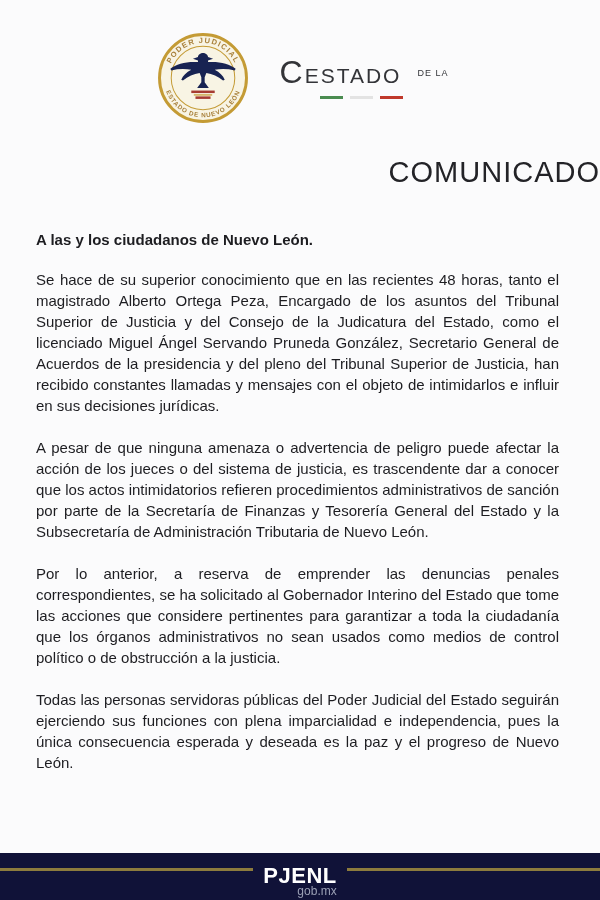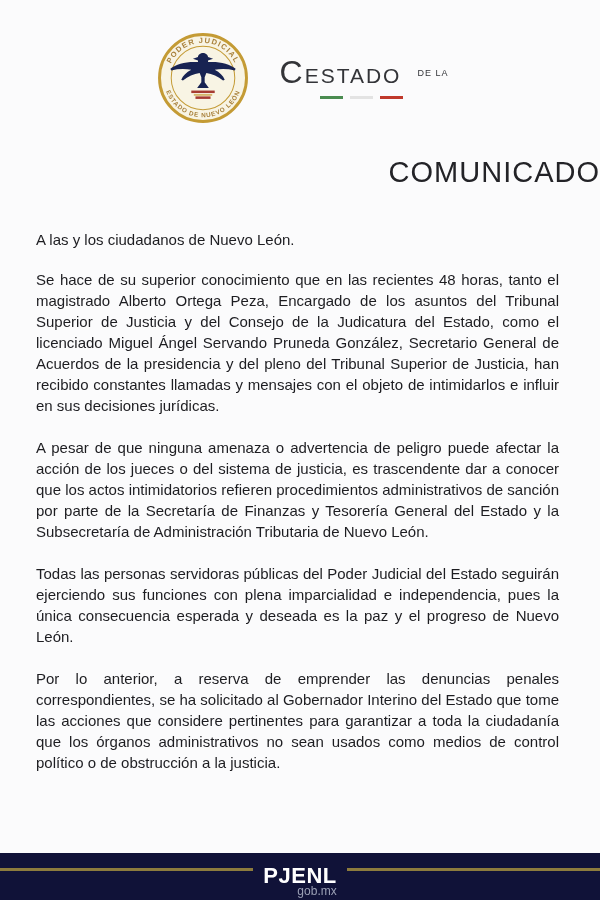--- a/index.html
+++ b/index.html
@@ -42,21 +42,21 @@
     color:#232327;
   }
   
   .content{
     margin:40px 36px 0 36px;
     font-size:15px;
     line-height:21px;
     text-align:justify;
     color:#1d1d21;
   }
-  .content .salutation{margin:0 0 19px 0;}
+  .content .salutation{margin:0 0 19px 0;font-weight:bold;}
   .content p{margin:0 5px 21px 0;}
   
   .footer{
     position:absolute;
     left:0;right:0;bottom:0;
     height:47px;
     background:#101238;
     display:flex;
     align-items:flex-start;
   }
@@ -117,22 +117,22 @@
       </div>
     </div>
   </div>
 
   <div class="title">COMUNICADO</div>
 
   <div class="content">
     <p class="salutation">A las y los ciudadanos de Nuevo León.</p>
     <p>Se hace de su superior conocimiento que en las recientes 48 horas, tanto el magistrado Alberto Ortega Peza, Encargado de los asuntos del Tribunal Superior de Justicia y del Consejo de la Judicatura del Estado, como el licenciado Miguel Ángel Servando Pruneda González, Secretario General de Acuerdos de la presidencia y del pleno del Tribunal Superior de Justicia, han recibido constantes llamadas y mensajes con el objeto de intimidarlos e influir en sus decisiones jurídicas.</p>
     <p>A pesar de que ninguna amenaza o advertencia de peligro puede afectar la acción de los jueces o del sistema de justicia, es trascendente dar a conocer que los actos intimidatorios refieren procedimientos administrativos de sanción por parte de la Secretaría de Finanzas y Tesorería General del Estado y la Subsecretaría de Administración Tributaria de Nuevo León.</p>
+    <p>Por lo anterior, a reserva de emprender las denuncias penales correspondientes, se ha solicitado al Gobernador Interino del Estado que tome las acciones que considere pertinentes para garantizar a toda la ciudadanía que los órganos administrativos no sean usados como medios de control político o de obstrucción a la justicia.</p>
     <p>Todas las personas servidoras públicas del Poder Judicial del Estado seguirán ejerciendo sus funciones con plena imparcialidad e independencia, pues la única consecuencia esperada y deseada es la paz y el progreso de Nuevo León.</p>
-    <p>Por lo anterior, a reserva de emprender las denuncias penales correspondientes, se ha solicitado al Gobernador Interino del Estado que tome las acciones que considere pertinentes para garantizar a toda la ciudadanía que los órganos administrativos no sean usados como medios de control político o de obstrucción a la justicia.</p>
   </div>
 
   <div class="footer">
     <div class="gold-line"></div>
     <div class="brand">
       <div class="brand-name">PJENL</div>
       <div class="brand-sub">gob.mx</div>
     </div>
     <div class="gold-line"></div>
   </div>

